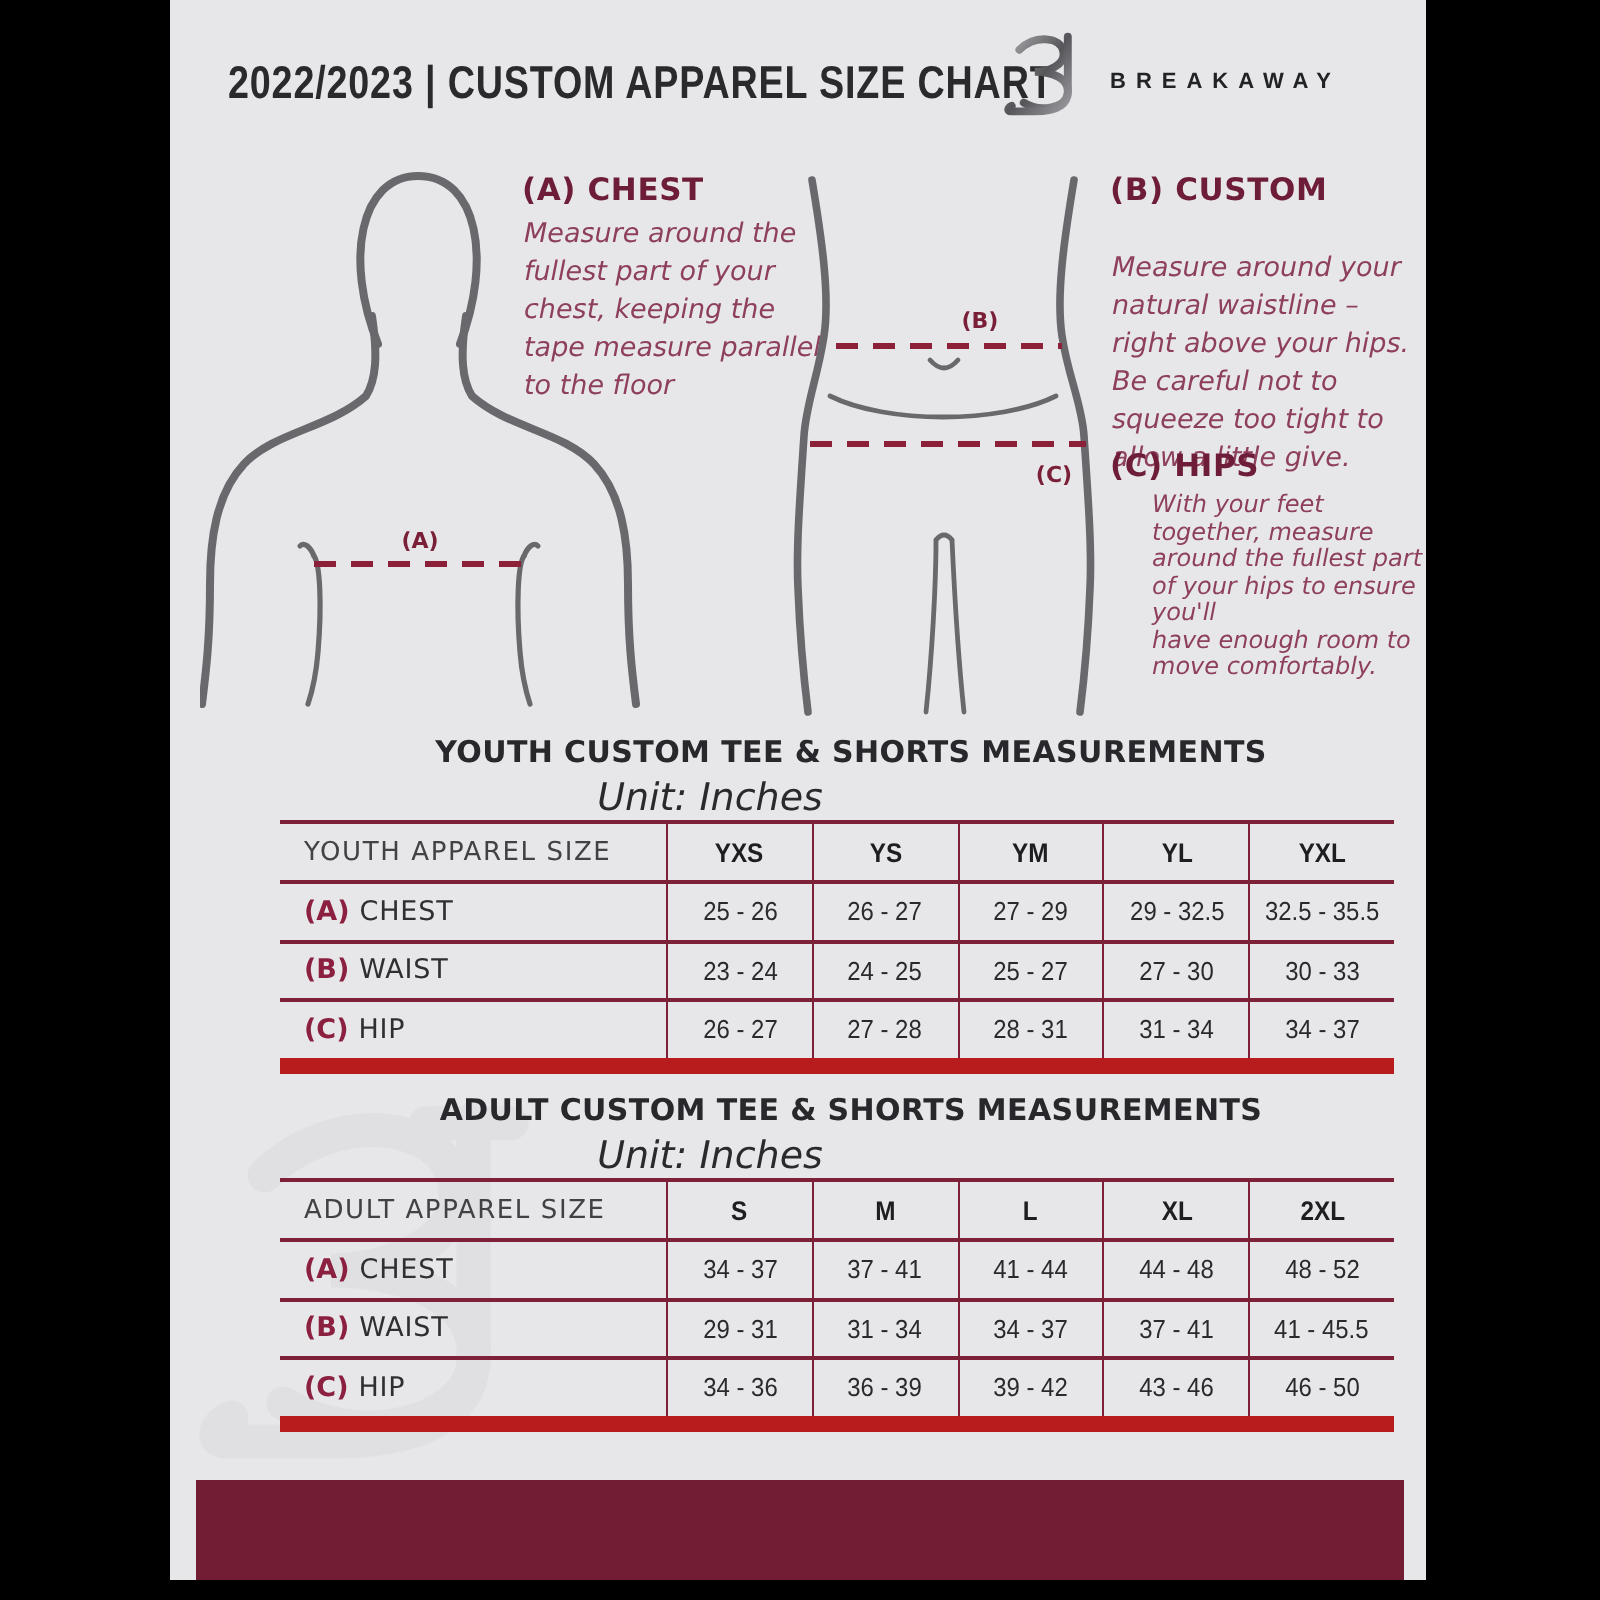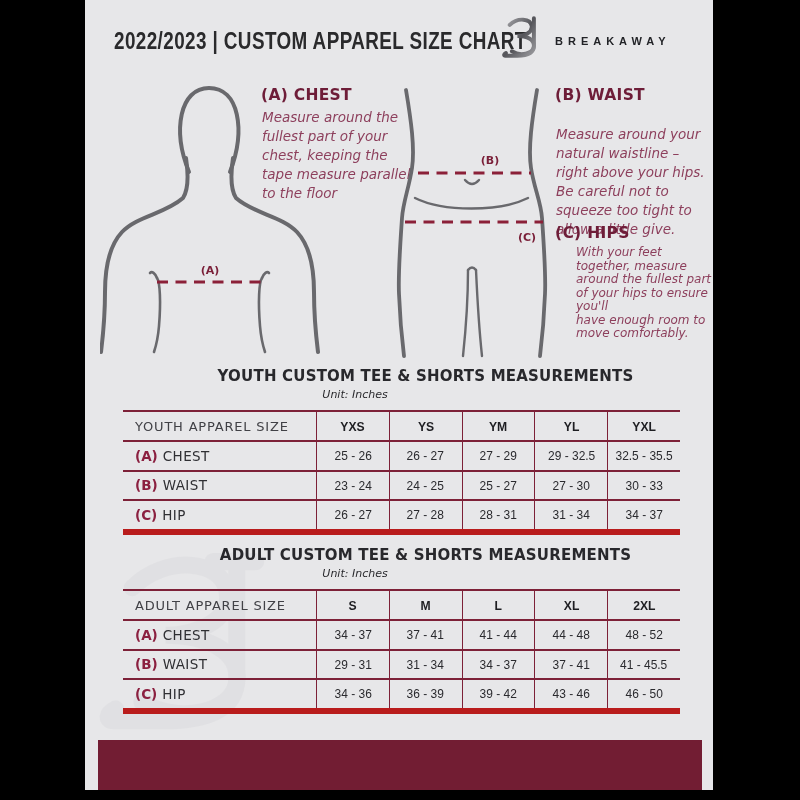--- a/index.html
+++ b/index.html
@@ -17,22 +17,22 @@
 
   
   .guide-h{font-weight:bold;font-size:15.5px;color:#6e1d38;letter-spacing:.3px;white-space:nowrap;}
   .guide-p{font-style:italic;color:#8d3f5c;white-space:pre-line;}
   .p-big{font-size:13.5px;line-height:19px;}
   .p-small{font-size:12px;line-height:13.5px;}
 
   
   .tbl-title{left:0;width:681px;text-align:center;font-weight:bold;font-size:15px;
     color:#28282c;letter-spacing:.2px;}
-  .tbl-unit{left:0;width:540px;text-align:center;font-style:italic;font-size:11px;color:#2a2a2e;}
-  .sztable{left:38px;width:557px;border-bottom:6px solid #b91c1c;}
+  .tbl-unit{left:0;width:540px;text-align:center;font-style:italic;font-size:19px;color:#2a2a2e;}
+  .sztable{left:55px;width:557px;border-bottom:8px solid #b91c1c;}
   .t-row{display:flex;border-top:2px solid #7d2138;height:27.5px;align-items:stretch;}
   .t-row.hrow{height:28px;}
   .t-cell{flex:1;display:flex;align-items:center;justify-content:center;overflow:hidden;}
   .t-cell + .t-cell{border-left:1.5px solid #7d2138;}
   .t-cell.lbl{flex:0 0 181px;justify-content:flex-start;padding-left:12px;}
   .hdr-lbl{font-size:13px;color:#414146;letter-spacing:.8px;white-space:nowrap;}
   .size-code{font-family:"Liberation Sans",sans-serif;font-weight:bold;font-size:13.5px;color:#1e1e22;
     display:inline-block;transform:scaleX(.9);}
   .row-pfx{font-weight:bold;color:#8b2040;font-size:13.5px;margin-right:5px;}
   .row-name{font-size:13.5px;color:#2f2f33;letter-spacing:.4px;}
@@ -101,21 +101,21 @@
       <path d="M 85,190 Q 89,185 93,190"></path>
       <path d="M 85,190 C 85,212 83,248 80,276"></path>
       <path d="M 93,190 C 94,212 96,248 99,276"></path>
     </g>
     <line x1="35" y1="93" x2="148" y2="93" stroke="#8b2038" stroke-width="3" stroke-dasharray="11 7.5"></line>
     <line x1="22" y1="142" x2="160" y2="142" stroke="#8b2038" stroke-width="3" stroke-dasharray="11 7.5"></line>
     <text x="107" y="84" text-anchor="middle" font-size="11" font-weight="bold" fill="#7a1f38">(B)</text>
     <text x="144" y="161" text-anchor="middle" font-size="11" font-weight="bold" fill="#7a1f38">(C)</text>
   </svg>
 
-  <div class="abs guide-h" style="left:470px;top:86px;">(B) WAIST</div>
+  <div class="abs guide-h" style="left:470px;top:86px;">(B) CUSTOM</div>
   <div class="abs guide-p p-big" style="left:471px;top:125px;width:155px;">Measure around your
 natural waistline –
 right above your hips.
 Be careful not to
 squeeze too tight to
 allow a little give.</div>
 
   <div class="abs guide-h" style="left:470px;top:224px;">(C) HIPS</div>
   <div class="abs guide-p p-small" style="left:471px;top:246px;width:150px;margin-left:20px;">With your feet
 together, measure

